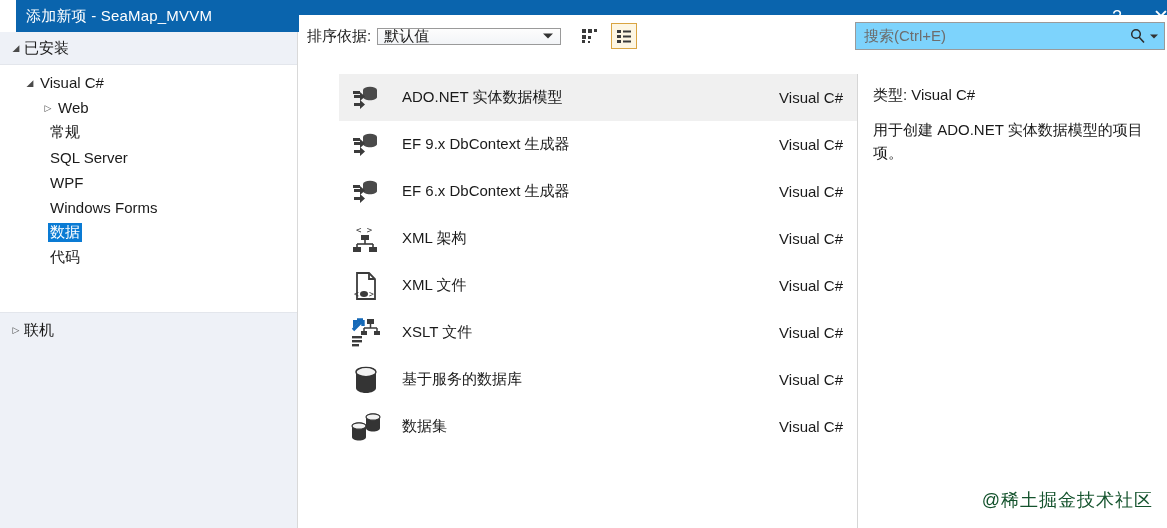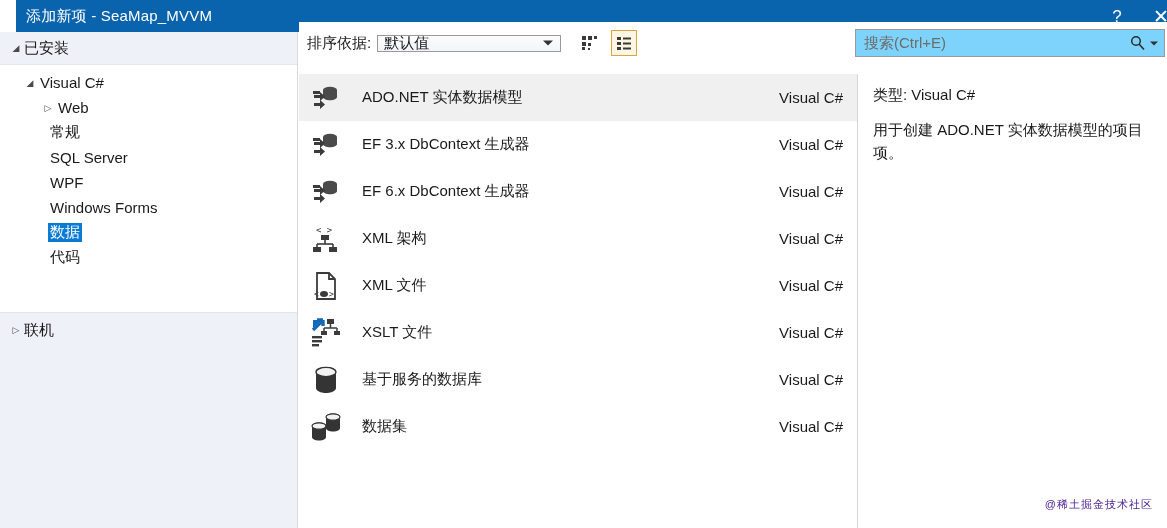--- a/index.html
+++ b/index.html
@@ -52,21 +52,21 @@
   .tree-row.lvl2-noarrow { padding-left: 48px; }
   .arrow {
     width: 16px; display: inline-flex; align-items: center; justify-content: center;
     font-size: 9px; color: #4a4a4a; flex: 0 0 16px;
   }
   .tree-label { padding: 0 2px; white-space: nowrap; }
   .tree-label.selected { background: #0a7bd4; color: #ffffff; }
 
   
   .toolbar {
-    position: absolute; left: 299px; top: 22px; width: 868px; height: 42px;
+    position: absolute; left: 299px; top: 15px; width: 868px; height: 42px;
     background: #ffffff; display: flex; align-items: center;
   }
   .sort-label { font-size: 15px; color: #1a1a1a; margin-left: 8px; }
   .combo {
     position: relative; margin-left: 6px; width: 184px; height: 17px;
     background: linear-gradient(#fdfdfd, #f2f4f7);
     border: 1px solid #9a9a9a; display: flex; align-items: center;
   }
   .combo-value { font-size: 15px; color: #1a1a1a; padding-left: 6px; }
   .combo-arrow {
@@ -91,21 +91,21 @@
     display: flex; align-items: center; gap: 4px;
   }
   .search-caret {
     width: 0; height: 0; border-left: 4px solid transparent; border-right: 4px solid transparent;
     border-top: 4px solid #333;
   }
 
   
   .listpanel {
     position: absolute; left: 299px; top: 74px; width: 559px; height: 454px;
-    background: #ffffff; border-right: 1px solid #d6d6d6; overflow: hidden;
+    background: #ffffff; border-right: 1px solid #d6d6d6; overflow: hidden; padding-left: 40px;
   }
   .list-item {
     display: flex; align-items: center; height: 47px; padding-left: 9px; padding-right: 14px;
   }
   .list-item.selected { background: #f0f0f0; }
   .li-icon {
     width: 36px; height: 36px; flex: 0 0 36px;
     display: flex; align-items: center; justify-content: center;
   }
   .li-name { font-size: 15px; color: #1a1a1a; margin-left: 18px; white-space: nowrap; }
@@ -115,21 +115,21 @@
   .detail {
     position: absolute; left: 859px; top: 74px; width: 308px; height: 454px;
     background: #ffffff; padding: 12px 12px 0 14px;
   }
   .detail-type { font-size: 15px; color: #1a1a1a; margin-bottom: 13px; }
   .detail-type b { font-weight: normal; }
   .detail-type span.val { font-weight: normal; margin-left: 4px; }
   .detail-desc { font-size: 15px; color: #1a1a1a; line-height: 1.55; }
   .watermark {
     position: absolute; right: 14px; bottom: 16px;
-    font-size: 11px; color: #4c1d95; letter-spacing: 1px; white-space: nowrap;
+    font-size: 18px; color: #14532d; letter-spacing: 1px; white-space: nowrap;
   }
 </style>
 </head>
 <body>
 
 <div class="dialog">
 
   <div class="titlebar">
     <div class="titlebar-text">添加新项 - SeaMap_MVVM</div>
     <div class="titlebar-buttons">
@@ -241,21 +241,21 @@
     <div class="list-item">
       <span class="li-icon">
         <svg width="34" height="34" viewBox="0 0 34 34">
           <ellipse cx="21" cy="9" rx="7" ry="3.2" fill="#4a4a4a"></ellipse>
           <path d="M14 9v7c0 1.8 3.1 3.2 7 3.2s7-1.4 7-3.2V9" fill="#4a4a4a"></path>
           <path d="M5 14 l6 0 0-3 5 4.5 -5 4.5 0-3 -6 0z" fill="#3b3b3b"></path>
           <path d="M5 22 l6 0 0-3 5 4.5 -5 4.5 0-3 -6 0z" fill="#3b3b3b"></path>
           <rect x="4" y="10" width="7" height="3" fill="#3b3b3b"></rect>
         </svg>
       </span>
-      <span class="li-name">EF 3.x DbContext 生成器</span>
+      <span class="li-name">EF 9.x DbContext 生成器</span>
       <span class="li-lang">Visual C#</span>
     </div>
 
     <div class="list-item">
       <span class="li-icon">
         <svg width="34" height="34" viewBox="0 0 34 34">
           <ellipse cx="21" cy="9" rx="7" ry="3.2" fill="#4a4a4a"></ellipse>
           <path d="M14 9v7c0 1.8 3.1 3.2 7 3.2s7-1.4 7-3.2V9" fill="#4a4a4a"></path>
           <path d="M5 14 l6 0 0-3 5 4.5 -5 4.5 0-3 -6 0z" fill="#3b3b3b"></path>
           <path d="M5 22 l6 0 0-3 5 4.5 -5 4.5 0-3 -6 0z" fill="#3b3b3b"></path>

